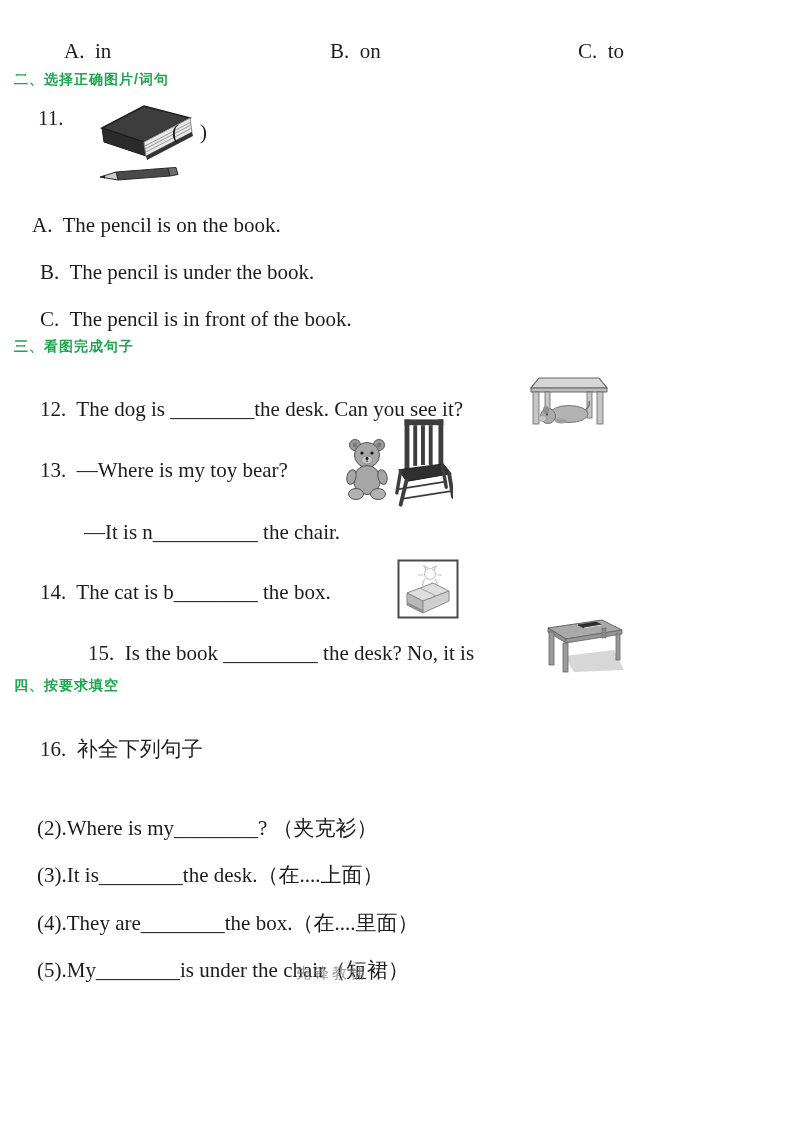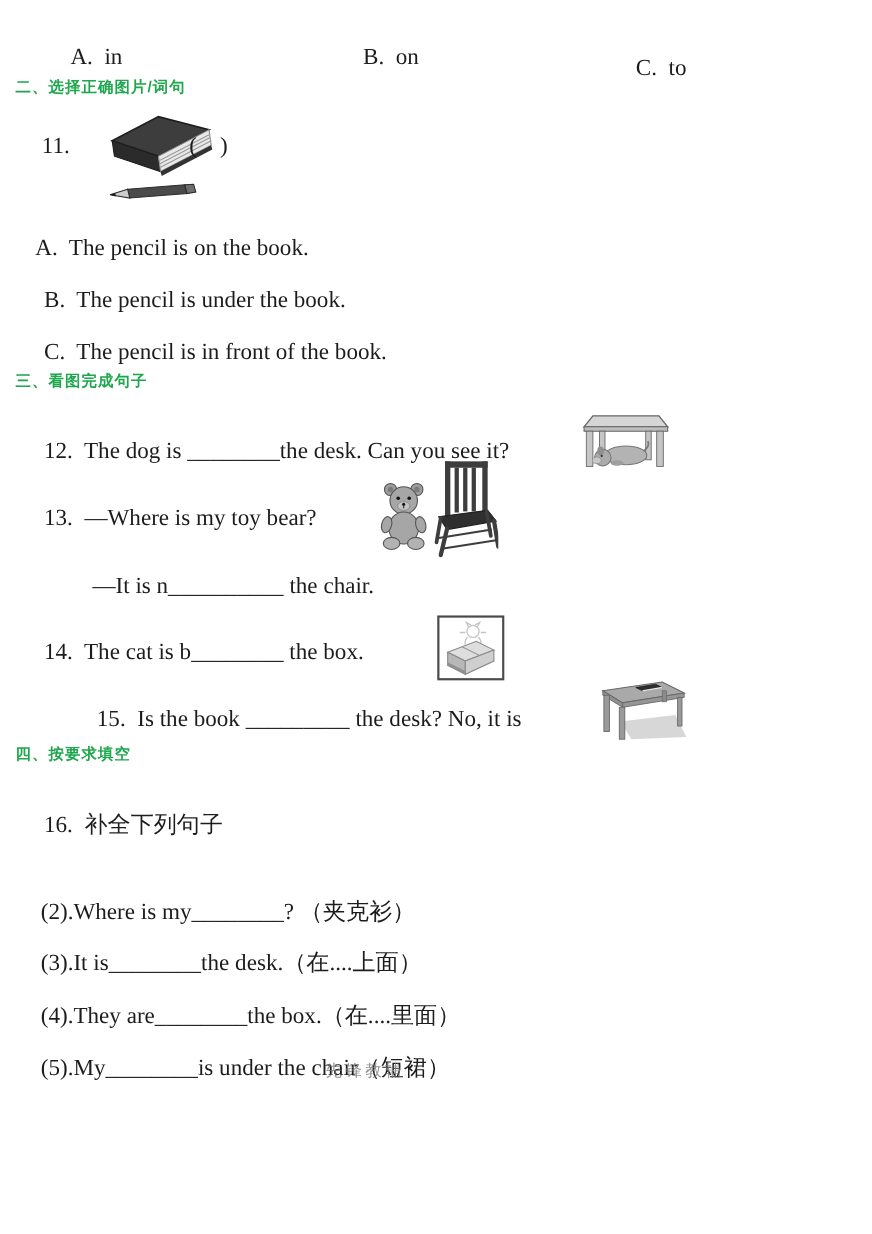--- a/index.html
+++ b/index.html
@@ -25,25 +25,25 @@
     color:#737373;
   }
 </style>
 </head>
 <body>
 
 <div class="page">
 
   <div class="line" style="top:38px;left:64px">A.  in</div>
   <div class="line" style="top:38px;left:330px">B.  on</div>
-  <div class="line" style="top:48px;left:578px">C.  to</div>
+  <div class="line" style="top:38px;left:578px">C.  to</div>
 
   <div class="line heading" style="top:71px;left:14px">二、选择正确图片/词句</div>
 
-  <div class="line" style="top:119px;left:38px">11.</div>
+  <div class="line" style="top:105px;left:38px">11.</div>
 
   <span class="img" style="top:102px;left:86px">
     <svg width="118" height="88" viewBox="0 0 118 88" xmlns="http://www.w3.org/2000/svg">
       <polygon points="16,26 58,4 104,16 58,40" fill="#3d3d3d" stroke="#1e1e1e" stroke-width="1.5"></polygon>
       <polygon points="16,26 58,40 60,54 18,40" fill="#2b2b2b" stroke="#1e1e1e" stroke-width="1"></polygon>
       <polygon points="58,40 104,16 106,30 60,54" fill="#e9e9e9" stroke="#8d8d8d" stroke-width="1"></polygon>
       <line x1="59" y1="44" x2="105" y2="20" stroke="#9a9a9a" stroke-width="1"></line>
       <line x1="59" y1="47" x2="105" y2="23" stroke="#9a9a9a" stroke-width="1"></line>
       <line x1="60" y1="50" x2="106" y2="26" stroke="#9a9a9a" stroke-width="1"></line>
       <polygon points="60,54 106,30 107,34 61,58" fill="#333333"></polygon>

